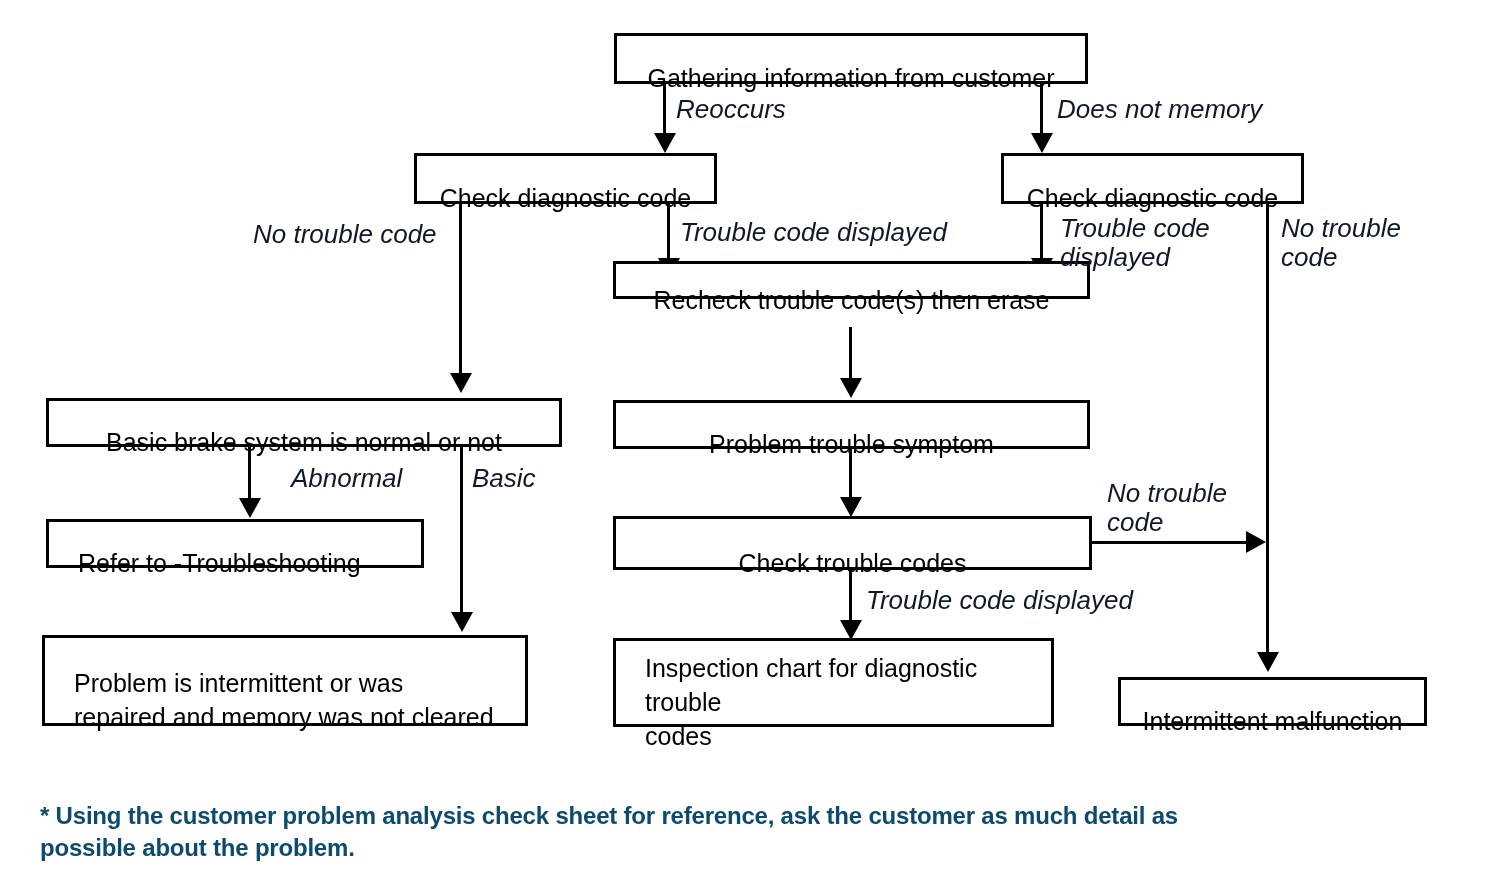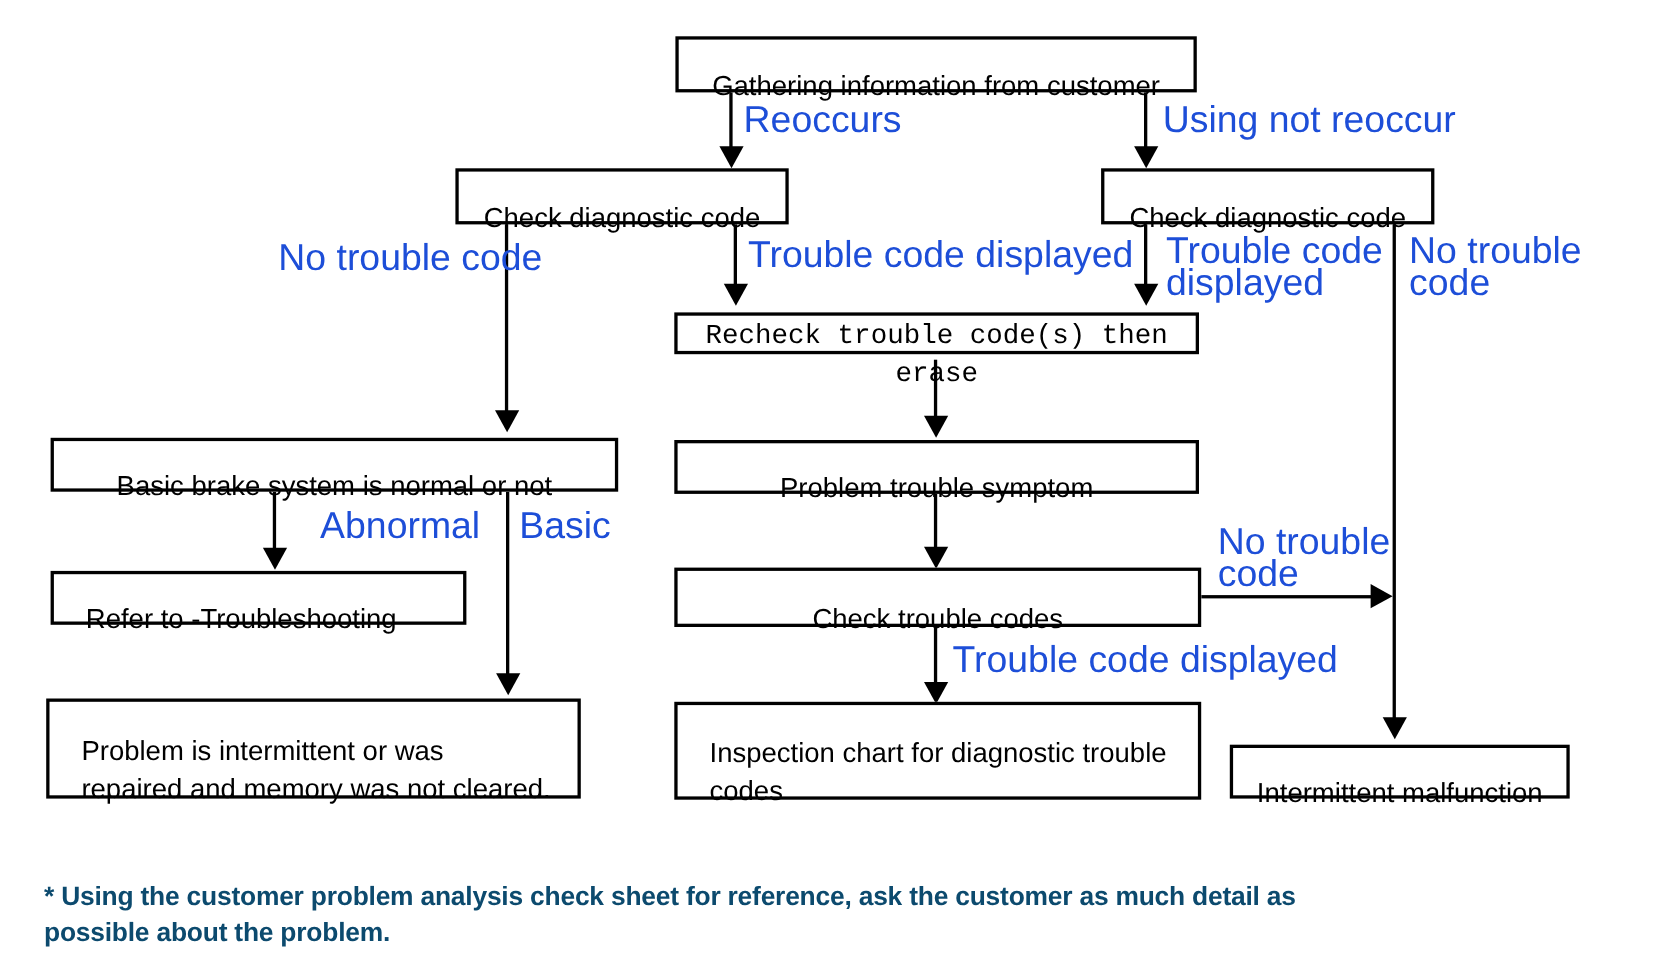--- a/index.html
+++ b/index.html
@@ -34,25 +34,26 @@
     width: 100%;
     white-space: pre-line;
     margin-top: 39px;
   }
   .node.center .txt { text-align: center; }
   .node.left   .txt { text-align: left; padding-left: 29px; }
 
   
   .elabel {
     position: absolute;
-    font-size: 34px;
+    font-size: 26px;
     line-height: 29px;
-    color: #1d4ed8;
+    color: #0f172a;
     white-space: pre-line;
     z-index: 6;
+    font-style: italic;
   }
 
   
   .vline {
     position: absolute;
     width: 3px;
     background: #000000;
     z-index: 2;
   }
   .hline {
@@ -131,21 +132,21 @@
   <div class="arrow-right" style="left:1246px; top:531px;"></div>
 
   <div class="vline" style="left:248px; top:447px; height:58px;"></div>
   <div class="arrow-down" style="left:239px; top:498px;"></div>
 
   <div class="vline" style="left:460px; top:447px; height:172px;"></div>
   <div class="arrow-down" style="left:451px; top:612px;"></div>
 
   <div class="elabel" style="left:676px; top:95px;">Reoccurs</div>
 
-  <div class="elabel" style="left:1057px; top:95px;">Using not reoccur</div>
+  <div class="elabel" style="left:1057px; top:95px;">Does not memory</div>
 
   <div class="elabel" style="left:253px; top:220px;">No trouble code</div>
 
   <div class="elabel" style="left:680px; top:218px;">Trouble code displayed</div>
 
   <div class="elabel" style="left:1060px; top:214px;">Trouble code
 displayed</div>
 
   <div class="elabel" style="left:1281px; top:214px;">No trouble
 code</div>
@@ -164,33 +165,33 @@
   </div>
 
   <div class="node center" style="left:414px; top:153px; width:303px; height:51px;">
     <span class="txt">Check diagnostic code</span>
   </div>
 
   <div class="node center" style="left:1001px; top:153px; width:303px; height:51px;">
     <span class="txt">Check diagnostic code</span>
   </div>
 
-  <div class="node center" style="left:613px; top:284px; width:477px; height:38px;font-family:Liberation Mono, monospace;">
+  <div class="node center" style="left:613px; top:261px; width:477px; height:38px;">
     <span class="txt">Recheck trouble code(s) then erase</span>
   </div>
 
   <div class="node center" style="left:613px; top:400px; width:477px; height:49px;">
     <span class="txt">Problem trouble symptom</span>
   </div>
 
   <div class="node center" style="left:613px; top:516px; width:479px; height:54px;">
     <span class="txt">Check trouble codes</span>
   </div>
 
-  <div class="node left" style="left:613px; top:638px; width:479px; height:89px;">
+  <div class="node left" style="left:613px; top:638px; width:441px; height:89px;">
     <span class="txt">Inspection chart for diagnostic trouble
 codes</span>
   </div>
 
   <div class="node center" style="left:46px; top:398px; width:516px; height:49px;">
     <span class="txt">Basic brake system is normal or not</span>
   </div>
 
   <div class="node left" style="left:46px; top:519px; width:378px; height:49px;">
     <span class="txt">Refer to -Troubleshooting</span>

